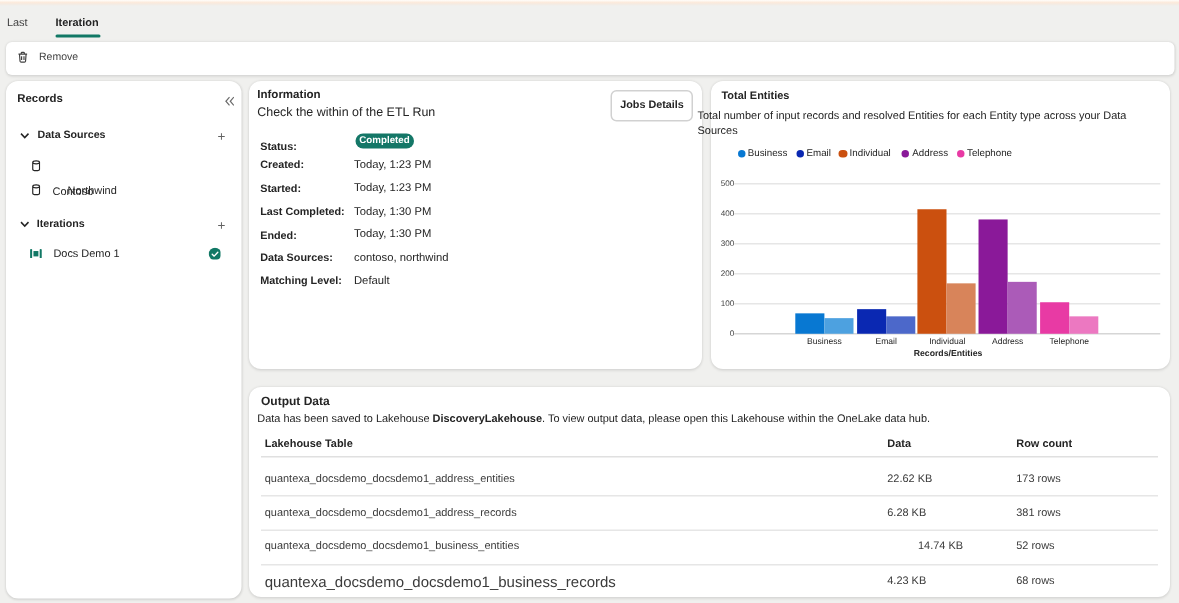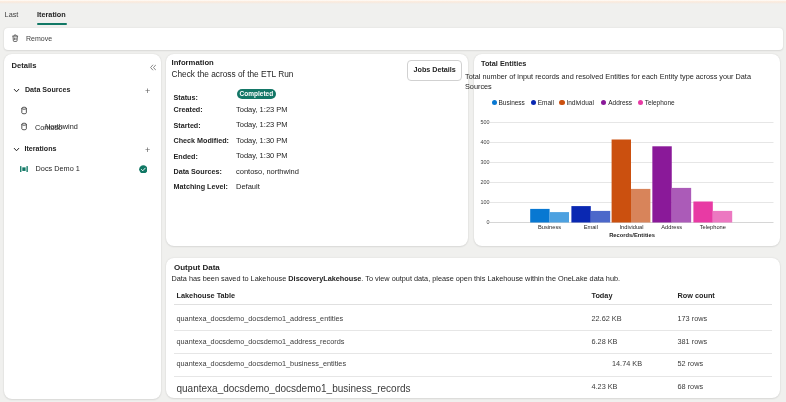--- a/index.html
+++ b/index.html
@@ -18,21 +18,21 @@
 <div class="abs b" style="left:37px;top:11px;font-size:7.3px;color:#242424;">Iteration</div>
 <div class="abs" style="left:36.5px;top:23px;width:30.5px;height:2px;background:#117865;border-radius:1px;"></div>
 
 <div class="card" style="left:4px;top:27.5px;width:779px;height:22px;border-radius:4px;"></div>
 <svg class="abs" style="left:11px;top:34.3px;" width="8.4" height="8.4" viewBox="0 0 16 16" fill="none" stroke="#424242" stroke-width="1.5">
   <path d="M2.5 4 h11 M6 4 v-1.2 a1 1 0 0 1 1-1 h2 a1 1 0 0 1 1 1 V4 M3.8 4 l.7 9 a1.4 1.4 0 0 0 1.4 1.2 h4.2 a1.4 1.4 0 0 0 1.4-1.2 l.7-9 M6.5 6.8 v4.6 M9.5 6.8 v4.6"></path>
 </svg>
 <div class="abs" style="left:26px;top:35px;font-size:7px;color:#424242;">Remove</div>
 
 <div class="card" style="left:4px;top:54px;width:156.5px;height:345px;"></div>
-<div class="abs b" style="left:11.5px;top:62.2px;font-size:7.6px;">Details</div>
+<div class="abs b" style="left:11.5px;top:62.2px;font-size:7.6px;">Records</div>
 <svg class="abs" style="left:149.5px;top:64px;" width="6.5" height="7" viewBox="0 0 13 14" fill="none" stroke="#6b6b6b" stroke-width="1.6">
   <path d="M6 1.5 L1.2 7 L6 12.5 M11.8 1.5 L7 7 L11.8 12.5"></path>
 </svg>
 
 <svg class="abs" style="left:13px;top:88.3px;" width="7" height="5" viewBox="0 0 8 6" fill="none" stroke="#242424" stroke-width="1.2">
     <path d="M1 1.3 L4 4.5 L7 1.3"></path>
   </svg>
 <div class="abs b" style="left:25px;top:86.2px;font-size:7.1px;">Data Sources</div>
 <div class="abs" style="left:145px;top:85.5px;font-size:9px;color:#616161;">+</div>
 
@@ -58,33 +58,33 @@
   <rect x="4.6" y="2.8" width="6.8" height="7.4"></rect>
 </svg>
 <div class="abs" style="left:35.6px;top:165.3px;font-size:7.3px;">Docs Demo 1</div>
 <svg class="abs" style="left:138.5px;top:164.5px;" width="8.7" height="8.7" viewBox="0 0 16 16">
   <circle cx="8" cy="8" r="7.7" fill="#117865"></circle>
   <path d="M4.6 8.3 L7 10.6 L11.4 5.8" stroke="#fff" stroke-width="1.7" fill="none" stroke-linecap="round" stroke-linejoin="round"></path>
 </svg>
 
 <div class="card" style="left:166px;top:54px;width:301.5px;height:191.5px;"></div>
 <div class="abs b" style="left:171.5px;top:59px;font-size:7.7px;">Information</div>
-<div class="abs" style="left:171.5px;top:69.6px;font-size:8.3px;color:#242424;">Check the across of the ETL Run</div>
+<div class="abs" style="left:171.5px;top:69.6px;font-size:8.3px;color:#242424;">Check the within of the ETL Run</div>
 <div class="abs" style="left:407px;top:60px;width:54.5px;height:21px;background:#fff;border:1px solid #d1d1d1;border-radius:4px;"></div>
 <div class="abs b" style="left:413.5px;top:65.8px;font-size:7.2px;">Jobs Details</div>
 
 <div class="abs b" style="left:173.5px;top:94px;font-size:7.2px;">Status:</div>
 <div class="abs" style="left:236.6px;top:89px;width:39.5px;height:10px;background:#147767;border-radius:5px;display:flex;align-items:center;justify-content:center;">
   <span class="b" style="font-size:6.5px;color:#fff;line-height:1;">Completed</span>
 </div>
 <div class="abs b" style="left:173.5px;top:106.2px;font-size:7.2px;">Created:</div>
 <div class="abs" style="left:236px;top:106px;font-size:7.5px;">Today, 1:23 PM</div>
 <div class="abs b" style="left:173.5px;top:121.6px;font-size:7.2px;">Started:</div>
 <div class="abs" style="left:236px;top:121.4px;font-size:7.5px;">Today, 1:23 PM</div>
-<div class="abs b" style="left:173.5px;top:137.1px;font-size:7.2px;">Check Modified:</div>
+<div class="abs b" style="left:173.5px;top:137.1px;font-size:7.2px;">Last Completed:</div>
 <div class="abs" style="left:236px;top:136.9px;font-size:7.5px;">Today, 1:30 PM</div>
 <div class="abs b" style="left:173.5px;top:152.5px;font-size:7.2px;">Ended:</div>
 <div class="abs" style="left:236px;top:152.3px;font-size:7.5px;">Today, 1:30 PM</div>
 <div class="abs b" style="left:173.5px;top:168px;font-size:7.2px;">Data Sources:</div>
 <div class="abs" style="left:236px;top:167.8px;font-size:7.5px;">contoso, northwind</div>
 <div class="abs b" style="left:173.5px;top:183.4px;font-size:7.2px;">Matching Level:</div>
 <div class="abs" style="left:236px;top:183.2px;font-size:7.5px;">Default</div>
 
 <div class="card" style="left:473.5px;top:54px;width:306px;height:191.5px;"></div>
 <div class="abs b" style="left:481px;top:60px;font-size:7.3px;">Total Entities</div>
@@ -138,21 +138,21 @@
     <text x="238.8" y="117.3">Telephone</text>
   </g>
   <text x="158" y="125.4" font-family="Liberation Sans, sans-serif" font-size="5.8" font-weight="bold" fill="#242424" text-anchor="middle">Records/Entities</text>
 </svg>
 
 <div class="card" style="left:166px;top:257.5px;width:613.5px;height:140.5px;"></div>
 <div class="abs b" style="left:174px;top:262.6px;font-size:8px;">Output Data</div>
 <div class="abs" style="left:171.5px;top:274.5px;font-size:7.3px;color:#242424;text-align:right;">Data has been saved to Lakehouse <span class="b">DiscoveryLakehouse</span>. To view output data, please open this Lakehouse within the OneLake data hub.</div>
 
 <div class="abs b" style="left:176.5px;top:292px;font-size:7.3px;">Lakehouse Table</div>
-<div class="abs b" style="left:591.5px;top:292px;font-size:7.3px;">Today</div>
+<div class="abs b" style="left:591.5px;top:292px;font-size:7.3px;">Data</div>
 <div class="abs b" style="left:677.5px;top:292px;font-size:7.3px;">Row count</div>
 <div class="abs" style="left:174px;top:303.5px;width:598px;height:1px;background:#e0e0e0;"></div>
 
 <div class="abs" style="left:176.5px;top:314.7px;font-size:7.3px;color:#3b3b3b;">quantexa_docsdemo_docsdemo1_address_entities</div>
 <div class="abs" style="left:591.5px;top:314.7px;font-size:7.3px;color:#3b3b3b;">22.62 KB</div>
 <div class="abs" style="left:677.5px;top:314.7px;font-size:7.3px;color:#3b3b3b;">173 rows</div>
 <div class="abs" style="left:174px;top:329.8px;width:598px;height:1px;background:#e6e6e6;"></div>
 
 <div class="abs" style="left:176.5px;top:337.5px;font-size:7.3px;color:#3b3b3b;">quantexa_docsdemo_docsdemo1_address_records</div>
 <div class="abs" style="left:591.5px;top:337.5px;font-size:7.3px;color:#3b3b3b;">6.28 KB</div>

